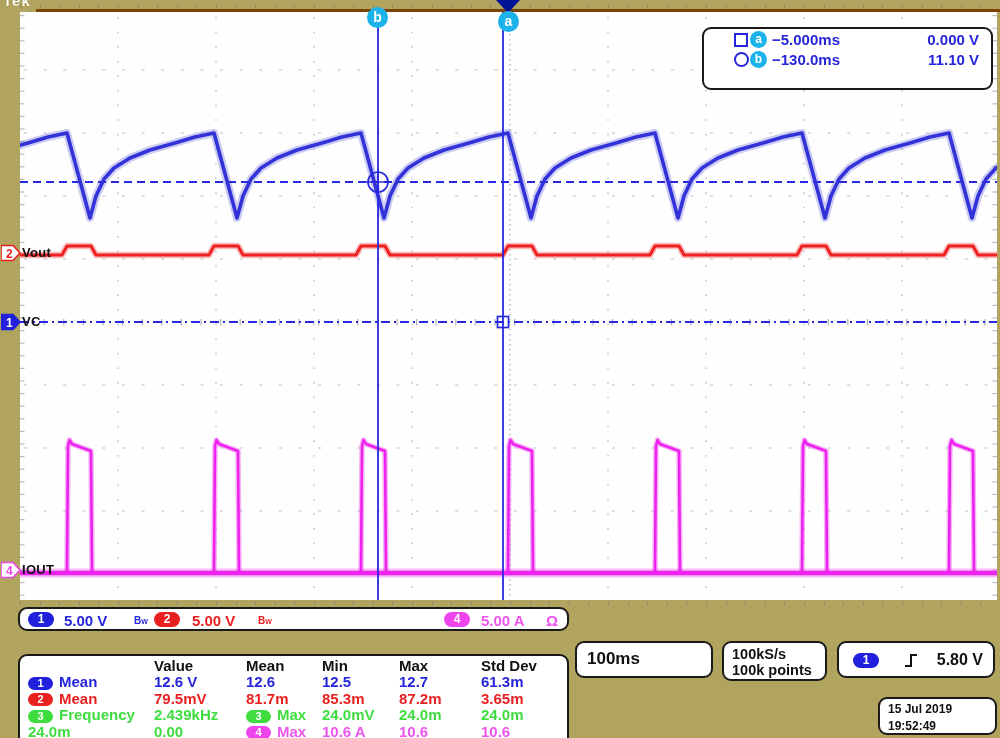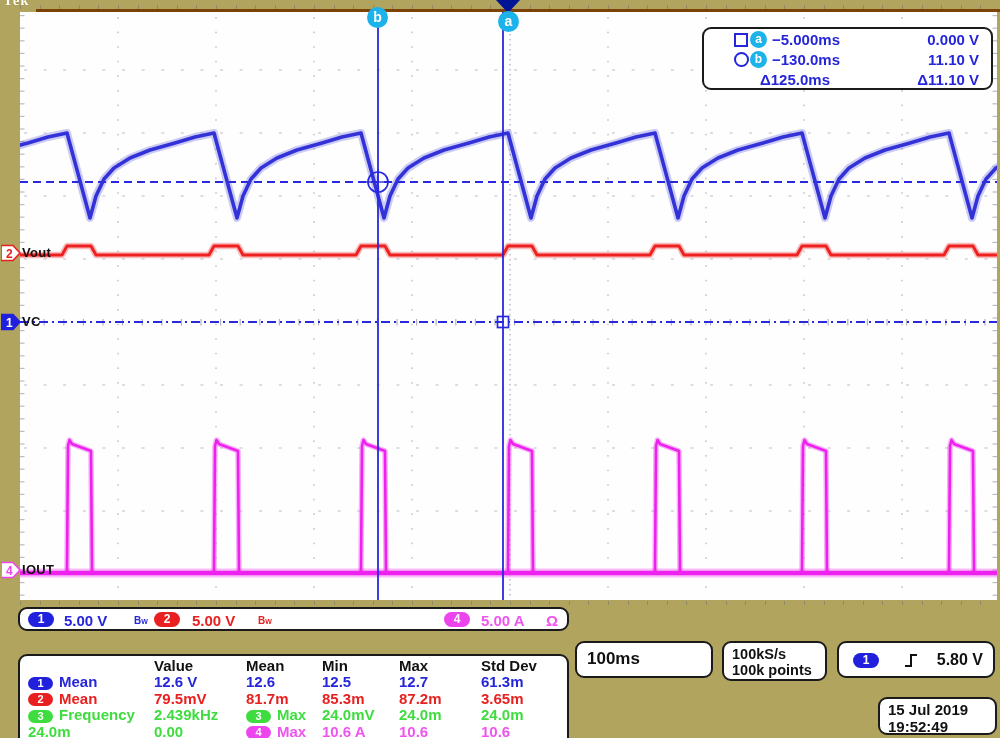--- a/index.html
+++ b/index.html
@@ -4,21 +4,21 @@
 <style>
   html,body{margin:0;padding:0;}
   .screen{position:relative;width:1000px;height:738px;background:#b1a45e;overflow:hidden;
           font-family:"Liberation Sans",sans-serif;font-weight:bold;}
   
   .tick-strip-top{position:absolute;left:20px;top:5px;width:977px;height:4px;
     background:repeating-linear-gradient(90deg,#8e8966 0 1px,transparent 1px 19.6px);}
   .tick-strip-bottom{position:absolute;left:20px;top:601px;width:977px;height:4px;
     background:repeating-linear-gradient(90deg,#8e8966 0 1px,transparent 1px 19.6px);}
   .brown-line{position:absolute;left:36px;top:9px;width:964px;height:3px;background:#7d4206;}
-  .tek-logo{position:absolute;left:3px;top:0;width:60px;height:9px;overflow:hidden;font-family:Liberation Serif, serif;}
+  .tek-logo{position:absolute;left:3px;top:0;width:60px;height:9px;overflow:hidden;}
   .tek-logo span{display:block;margin-top:-8px;color:#fffef2;font-size:15px;
     text-shadow:0 0 1px #6b5f2a;letter-spacing:1px;}
   
   .grat{position:absolute;left:20px;top:12px;width:977px;height:588px;background:#fefefe;}
   .grat svg{position:absolute;left:0;top:0;}
   
   .ch-label{position:absolute;color:#111;font-size:13px;letter-spacing:.3px;}
   
   .marker{position:absolute;left:1px;}
   
@@ -56,21 +56,21 @@
   .meas-grid .note{grid-column:3/7;color:#111;}
   .meas-grid .lbl .pill{margin-right:6px;width:25px;height:13px;line-height:13px;font-size:11px;border-radius:7px;}
   
   .tb-box{left:575px;top:641px;width:138px;height:37px;}
   .tb-box span{position:absolute;left:10px;top:6px;font-size:17px;color:#111;}
   .acq-box{left:722px;top:641px;width:105px;height:40px;color:#111;font-size:14.5px;line-height:16px;padding:3px 0 0 8px;}
   .trig-box{left:837px;top:641px;width:158px;height:37px;}
   .trig-box .pill{position:absolute;left:14px;top:10px;}
   .trig-box .slope{position:absolute;left:64px;top:9px;}
   .trig-box .lvl{position:absolute;right:10px;top:8px;font-size:16px;color:#111;}
-  .dt-box{left:878px;top:697px;width:119px;height:38px;color:#111;font-size:15px;line-height:17px;padding:2px 0 0 8px;}
+  .dt-box{left:878px;top:697px;width:119px;height:38px;color:#111;font-size:12px;line-height:17px;padding:2px 0 0 8px;}
 </style>
 </head>
 <body>
 
 <div class="screen">
 
   <div class="tick-strip-top"></div>
   <div class="tek-logo">
       <span>Tek</span>
     </div>
@@ -1113,27 +1113,20 @@
       <span>−5.000ms</span>
       <span class="r-val">0.000 V</span>
     </div>
     <div class="r-row">
       <span></span>
       <span class="glyph-circle"></span>
       <span class="mini-bubble">b</span>
       <span>−130.0ms</span>
       <span class="r-val">11.10 V</span>
     </div>
-    <div class="r-row">
-      <span></span>
-        <span></span>
-        <span></span>
-      <span class="delta-t">Δ125.0ms</span>
-      <span class="r-val">Δ11.10 V</span>
-    </div>
   </div>
 
   <div class="tick-strip-bottom"></div>
 
   <div class="wbox scalebar">
     <span class="it pill pg-1" style="left:8px">1</span>
     <span class="it c-blue" style="left:44px">5.00 V</span>
     <span class="it bw c-blue" style="left:114px;top:6px"><span>B</span><span class="sub">W</span></span>
     <span class="it pill pg-2" style="left:134px">2</span>
     <span class="it c-red" style="left:172px">5.00 V</span>

